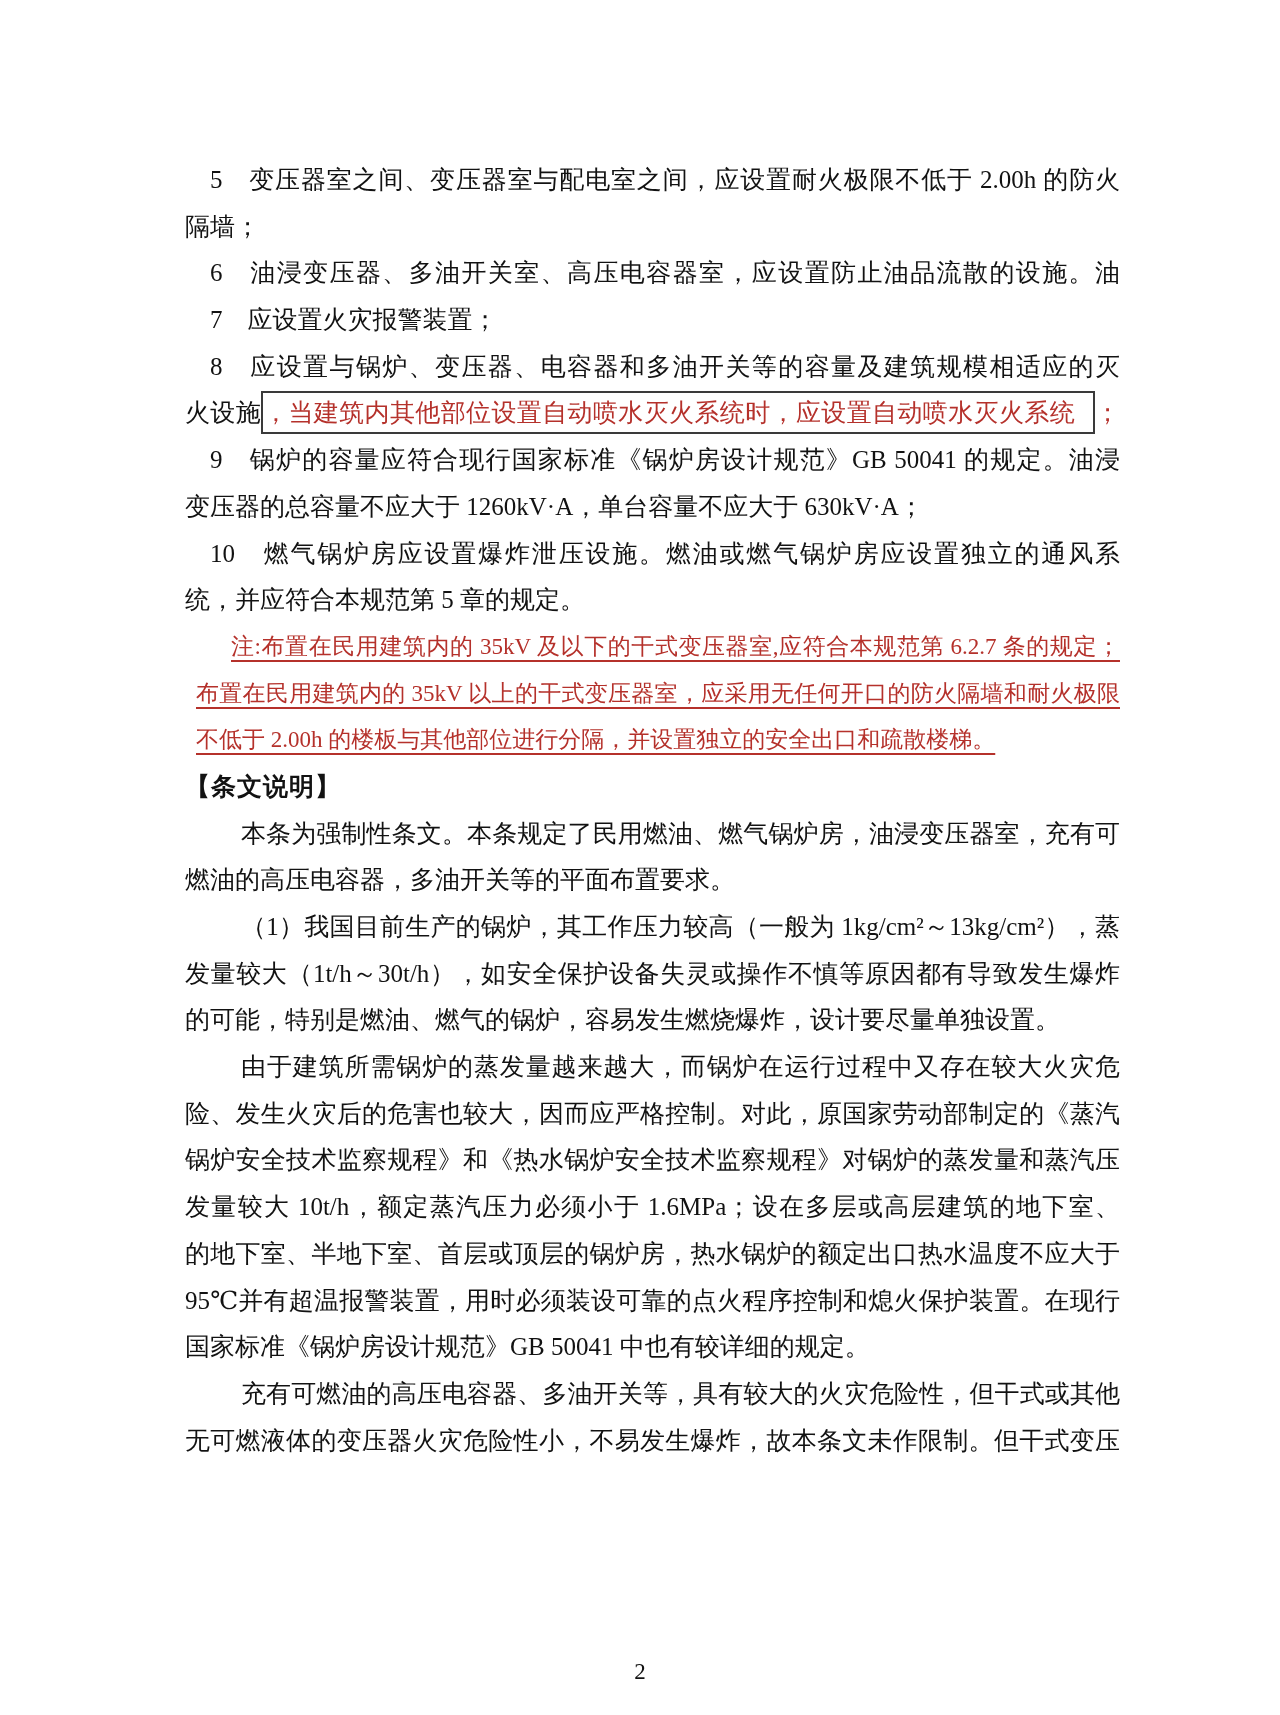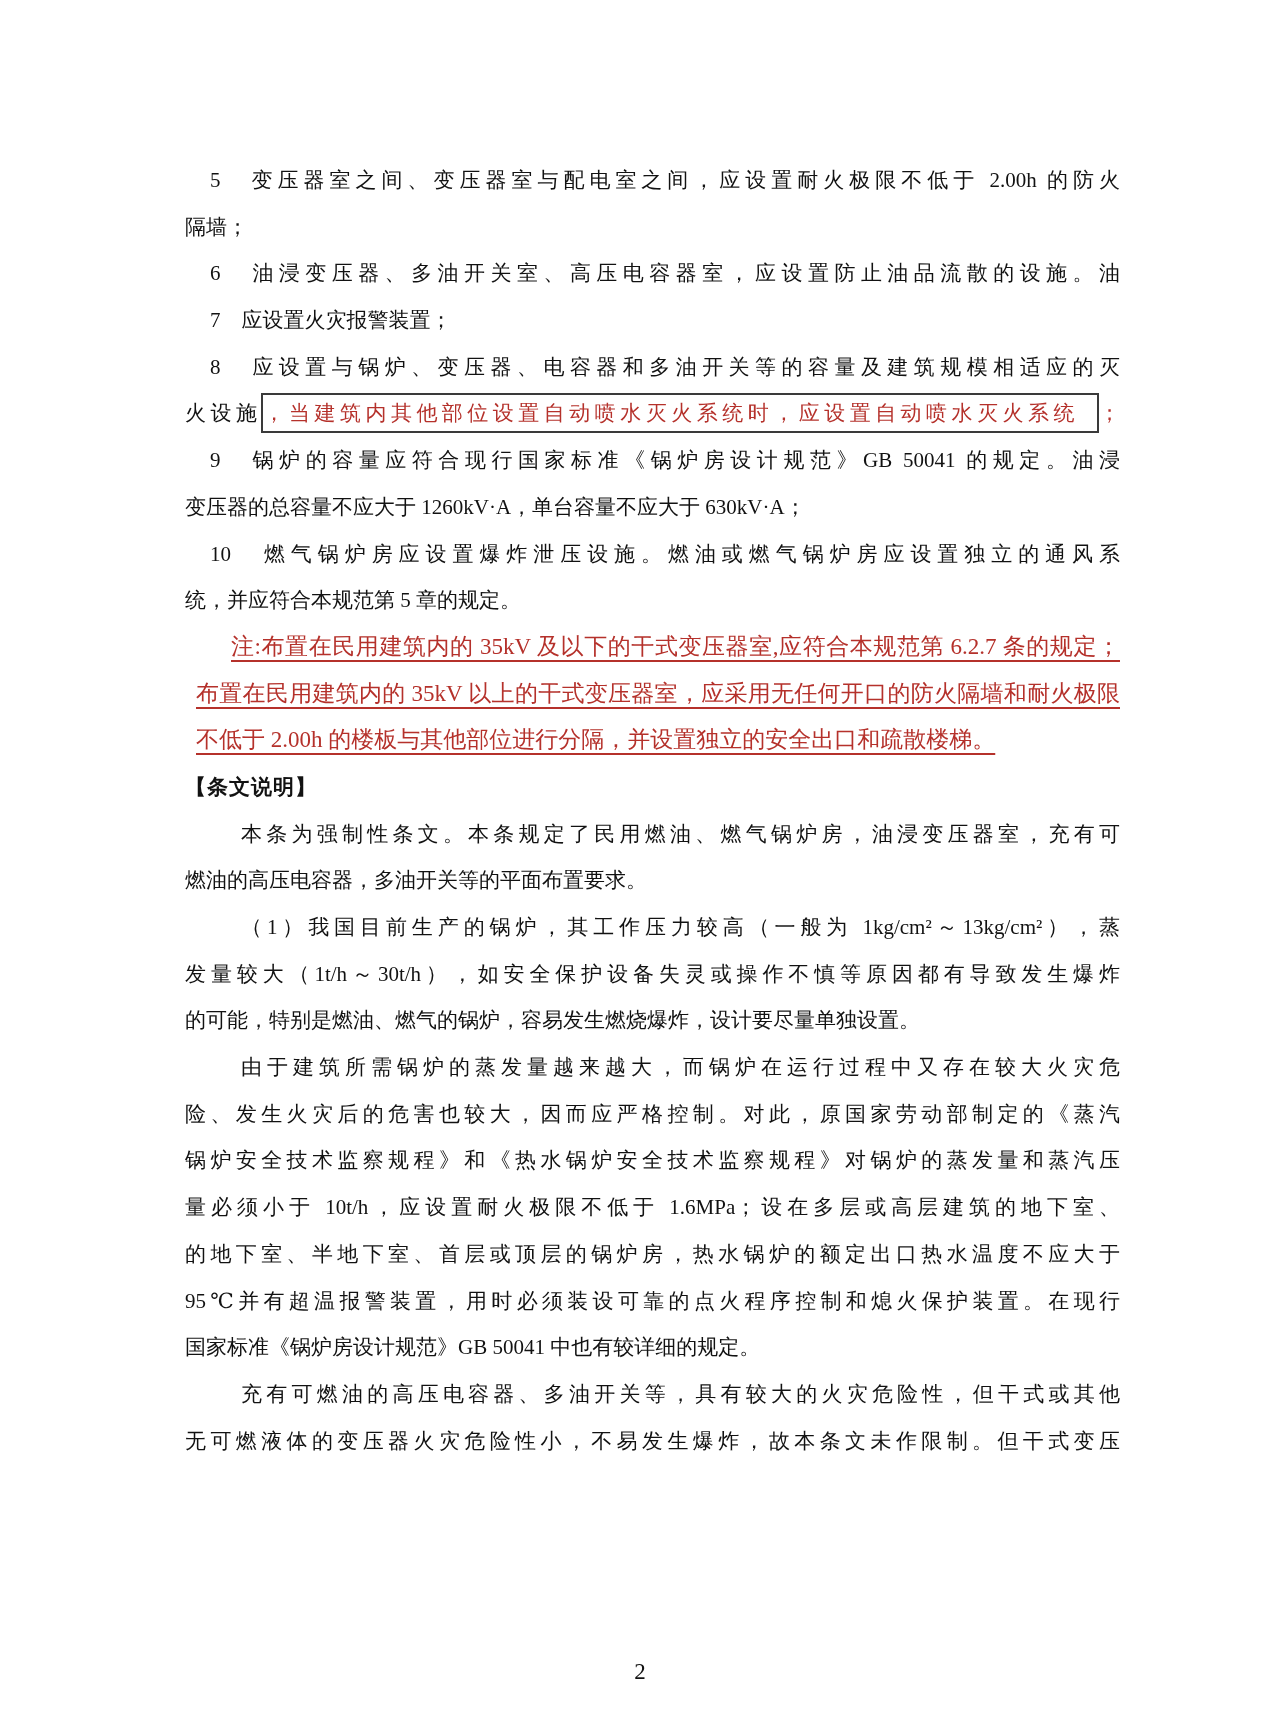--- a/index.html
+++ b/index.html
@@ -13,21 +13,21 @@
     background:#ffffff;
     color:var(--ink);
     font-family:"Liberation Serif","DejaVu Serif",serif;
     position:relative;
     overflow:hidden;
   }
   .content{
     padding:157px 160px 0 185px;
   }
   .ln{
-    font-size:21px;
+    font-size:25px;
     line-height:46.7px;
     height:46.7px;
     text-align:justify;
     white-space:nowrap;
   }
   .full{ text-align-last:justify; }
   .i1{ text-indent:25px; }
   .i2{ text-indent:56px; }
   .inote{ text-indent:35px; }
   .note{
@@ -88,21 +88,21 @@
   <div class="ln full i2">本条为强制性条文。本条规定了民用燃油、燃气锅炉房，油浸变压器室，充有可</div>
   <div class="ln">燃油的高压电容器，多油开关等的平面布置要求。</div>
 
   <div class="ln full i2">（1）我国目前生产的锅炉，其工作压力较高（一般为 1kg/cm²～13kg/cm²），蒸</div>
   <div class="ln full">发量较大（1t/h～30t/h），如安全保护设备失灵或操作不慎等原因都有导致发生爆炸</div>
   <div class="ln">的可能，特别是燃油、燃气的锅炉，容易发生燃烧爆炸，设计要尽量单独设置。</div>
 
   <div class="ln full i2">由于建筑所需锅炉的蒸发量越来越大，而锅炉在运行过程中又存在较大火灾危</div>
   <div class="ln full">险、发生火灾后的危害也较大，因而应严格控制。对此，原国家劳动部制定的《蒸汽</div>
   <div class="ln full">锅炉安全技术监察规程》和《热水锅炉安全技术监察规程》对锅炉的蒸发量和蒸汽压</div>
-  <div class="ln full">量必须小于 10t/h，应设置耐火极限不低于 1.6MPa；设在多层或高层建筑的地下室、</div>
+  <div class="ln full">发量较大 10t/h，额定蒸汽压力必须小于 1.6MPa；设在多层或高层建筑的地下室、</div>
   <div class="ln full">的地下室、半地下室、首层或顶层的锅炉房，热水锅炉的额定出口热水温度不应大于</div>
   <div class="ln full">95℃并有超温报警装置，用时必须装设可靠的点火程序控制和熄火保护装置。在现行</div>
   <div class="ln">国家标准《锅炉房设计规范》GB 50041 中也有较详细的规定。</div>
 
   <div class="ln full i2">充有可燃油的高压电容器、多油开关等，具有较大的火灾危险性，但干式或其他</div>
   <div class="ln full">无可燃液体的变压器火灾危险性小，不易发生爆炸，故本条文未作限制。但干式变压</div>
 
 </div>
 
 <div class="pagenum">2</div>

